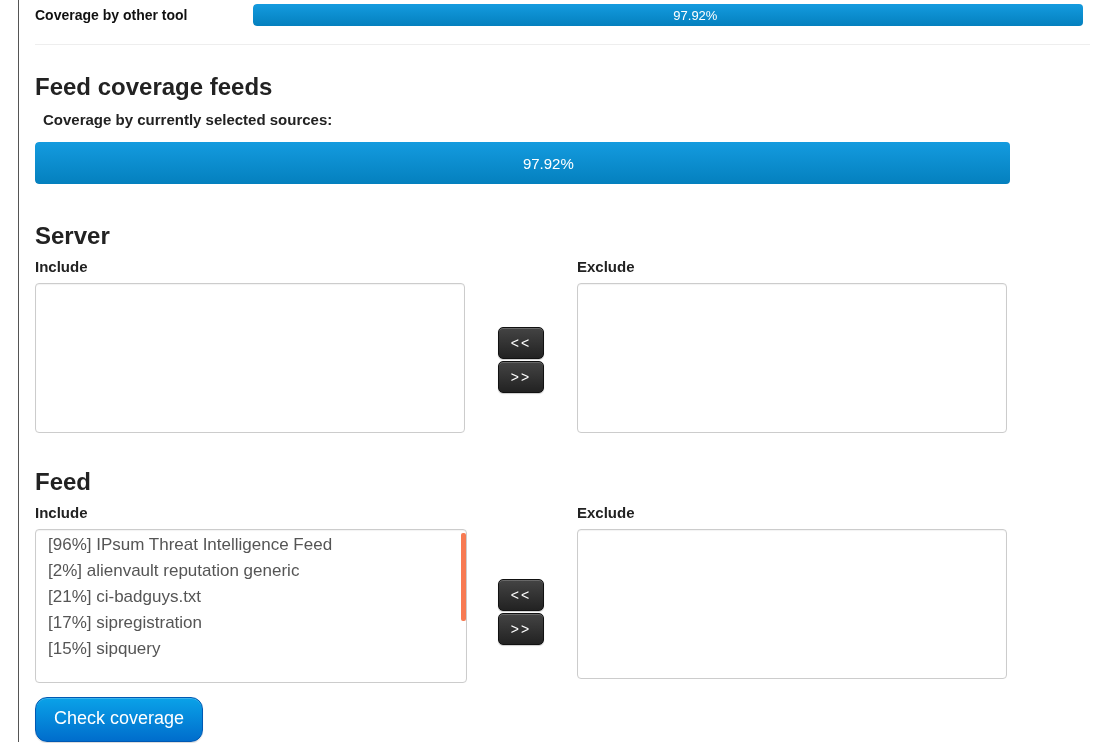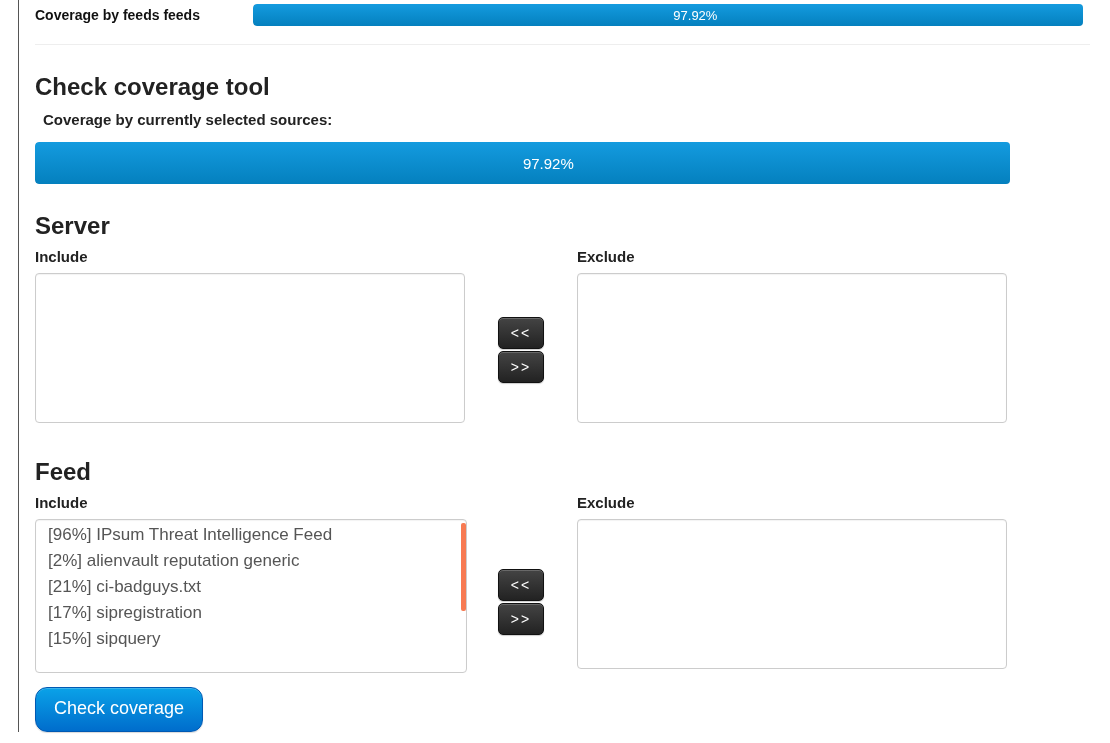--- a/index.html
+++ b/index.html
@@ -71,21 +71,21 @@
     margin: 0 0 0 0;
     width: 1055px;
   }
   h2 {
     font-size: 24px;
     font-weight: 700;
     color: #222;
     margin: 28px 0 10px 0;
   }
   h2.server {
-    margin-top: 28px;
+    margin-top: 38px;
   }
   h2.feed {
     margin-top: 34px;
   }
   .subhead {
     font-weight: 700;
     font-size: 15px;
     color: #222;
     margin: 6px 0 0 8px;
   }
@@ -179,30 +179,30 @@
 </style>
 </head>
 <body>
 <div class="cut">
 <div class="page">
 
 
 
 
 <div class="top-row">
-  <div class="label">Coverage by feeds feeds</div>
+  <div class="label">Coverage by other tool</div>
   <div class="progress-wrap">
     <div class="progress-bar" style="width:97.92%">97.92%</div>
   </div>
 </div>
 
 <hr class="divider">
 
 
-<h2>Check coverage tool</h2>
+<h2>Feed coverage feeds</h2>
 <div class="subhead">Coverage by currently selected sources:</div>
 <div class="progress-wrap-large">
   <div class="progress-bar progress-bar-large" style="width:97.92%">97.92%</div>
 </div>
 
 
 <h2 class="server">Server</h2>
 <div class="columns-wrap">
   <div class="col">
     <div class="col-label">Include</div>

